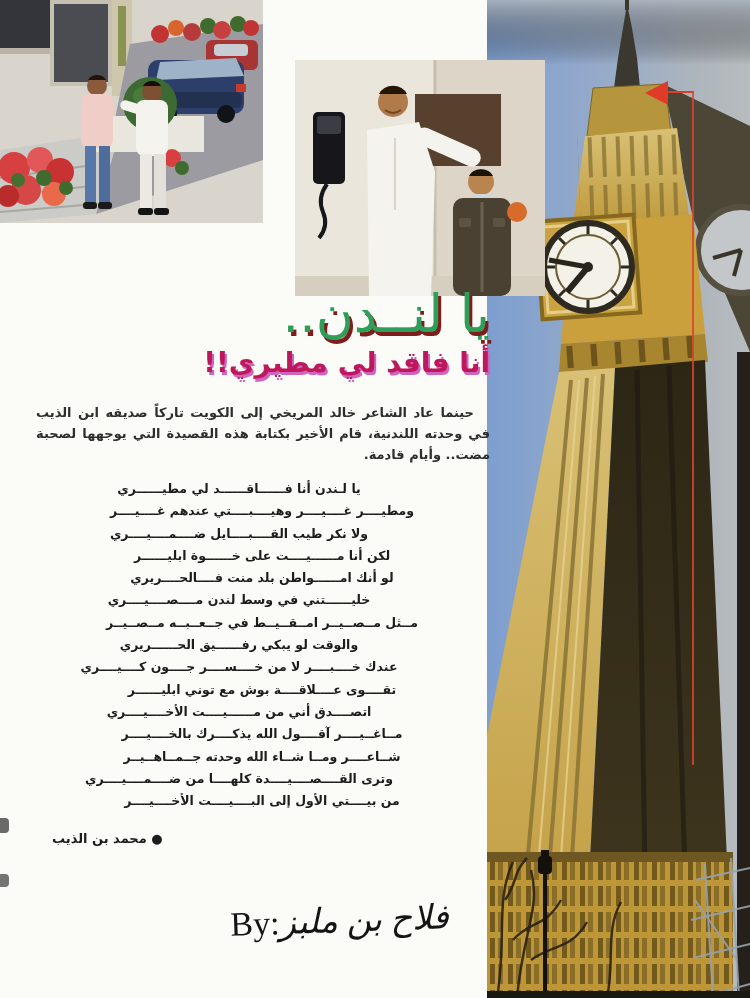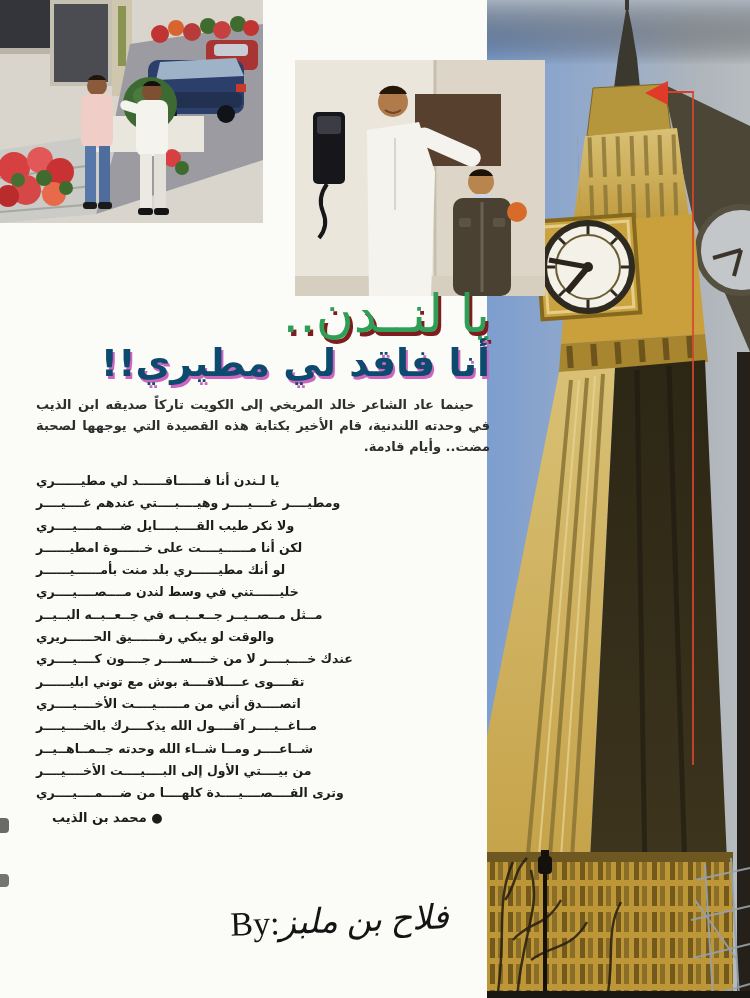--- a/index.html
+++ b/index.html
@@ -24,34 +24,34 @@
 
   
   #text-col{position:absolute;left:36px;top:284px;width:454px;z-index:3;direction:rtl;}
   #title-main{
     text-align:right;padding-left:4px;
     font-size:52px;line-height:60px;font-weight:400;color:#2f9e56;
     text-shadow:3px 4px 0 #7d1d1d;letter-spacing:-1px;white-space:nowrap;
   }
   #title-sub{
     text-align:right;padding-left:70px;margin-top:-4px;
-    font-size:38px;line-height:46px;font-weight:800;color:#0c4a6e;
+    font-size:28px;line-height:46px;font-weight:800;color:#be185d;
     text-shadow:2px 3px 0 #cf64c0;white-space:nowrap;
   }
   #intro{
-    margin-top:8px;color:#2e2e2e;font-weight:700;
+    margin-top:16px;color:#2e2e2e;font-weight:700;
     font-size:13px;line-height:21px;text-align:justify;text-align-last:right;
     text-indent:16px;
   }
   #poem{margin-top:10px;color:#1c1c1c;font-weight:700;font-size:12.5px;}
-  .pline{direction:rtl;text-align:left;line-height:22.3px;white-space:nowrap;}
+  .pline{direction:rtl;text-align:center;line-height:22.3px;white-space:nowrap;}
   .pline.odd{padding-left:0;padding-right:48px;}
   .pline.even{padding-right:2px;}
   #poem-author{direction:rtl;text-align:left;padding-left:16px;line-height:22px;
-    font-size:13px;font-weight:700;color:#1c1c1c;margin-top:3px;}
+    font-size:13px;font-weight:700;color:#1c1c1c;margin-top:16px;}
 
   
   #byline{
     position:absolute;left:205px;top:900px;width:270px;height:70px;z-index:3;
     font-family:"Liberation Serif","DejaVu Serif",serif;
     font-size:34px;color:#141414;direction:ltr;text-align:center;
     transform:rotate(-2deg);white-space:nowrap;
   }
   #byline .ar{font-style:italic;letter-spacing:1px;}
 
@@ -318,29 +318,29 @@
 
 <div id="text-col">
   <div id="title-main">يا لنــدن..</div>
   <div id="title-sub">أنا فاقد لي مطيري!!</div>
   <p id="intro">حينما عاد الشاعر خالد المريخي إلى الكويت تاركاً صديقه ابن الذيب في وحدته اللندنية، قام الأخير بكتابة هذه القصيدة التي يوجهها لصحبة مضت.. وأيام قادمة.</p>
 
   <div id="poem">
     <div class="pline odd">يا لـندن أنا فــــــاقــــــد لي مطيــــــري</div>
     <div class="pline even">ومطيــــر غــــيــــر وهيــــبــــتي عندهم غــــيــــر</div>
     <div class="pline odd">ولا نكر طيب القــــبــــايل ضــــمــــيــــري</div>
-    <div class="pline even">لكن أنا مــــــيــــت على خــــــوة امطيــــــر</div>
-    <div class="pline even">لو أنك مطيــــــري بلد منت بأمــــــيــــــر</div>
+    <div class="pline even">لكن أنا مــــــيــــت على خــــــوة ابليــــــر</div>
+    <div class="pline even">لو أنك امــــــواطن بلد منت فــــالحــــريري</div>
     <div class="pline odd">خليــــــتني في وسط لندن مــــصــــيــــري</div>
-    <div class="pline even">مــثل مــصــيــر جــعــبــه في جــعــبــه البــيــر</div>
+    <div class="pline even">مــثل مــصــيــر امــقــيــط في جــعــبــه مــصــيــر</div>
     <div class="pline odd">والوقت لو يبكي رفــــــيق الحــــــريري</div>
     <div class="pline odd">عندك خــــبــــر لا من خــــســــر جــــون كــــيــــري</div>
     <div class="pline even">تقــــوى عــــلاقــــة بوش مع توني ابليــــــر</div>
     <div class="pline odd">اتصــــدق أني من مــــــيــــت الأخــــيــــري</div>
     <div class="pline even">مــاغــيــــر آقــــول الله يذكــــرك بالخــــيــــر</div>
     <div class="pline even">شــاعــــر ومــا شــاء الله وحدته جــمــاهــيــر</div>
+    <div class="pline odd">وترى القــــصــــيــــدة كلهــــا من ضــــمــــيــــري</div>
     <div class="pline even">من بيــــتي الأول إلى البــــيــــت الأخــــيــــر</div>
-    <div class="pline odd">وترى القــــصــــيــــدة كلهــــا من ضــــمــــيــــري</div>
     <div id="poem-author">● محمد بن الذيب</div>
   </div>
 </div>
 
 <div id="byline"><span>By:</span><span class="ar">فلاح بن ملبز</span></div>
 
 </body></html>

